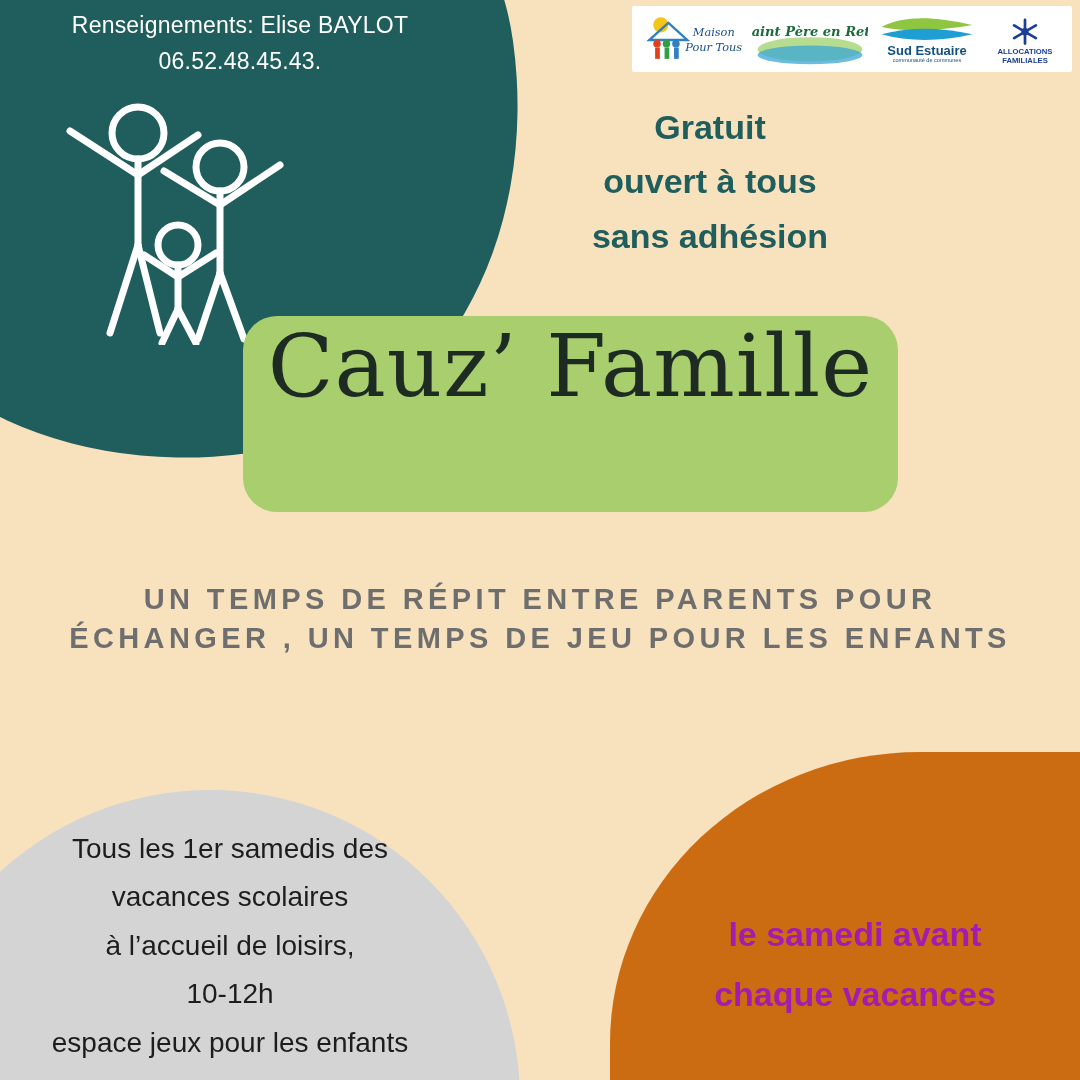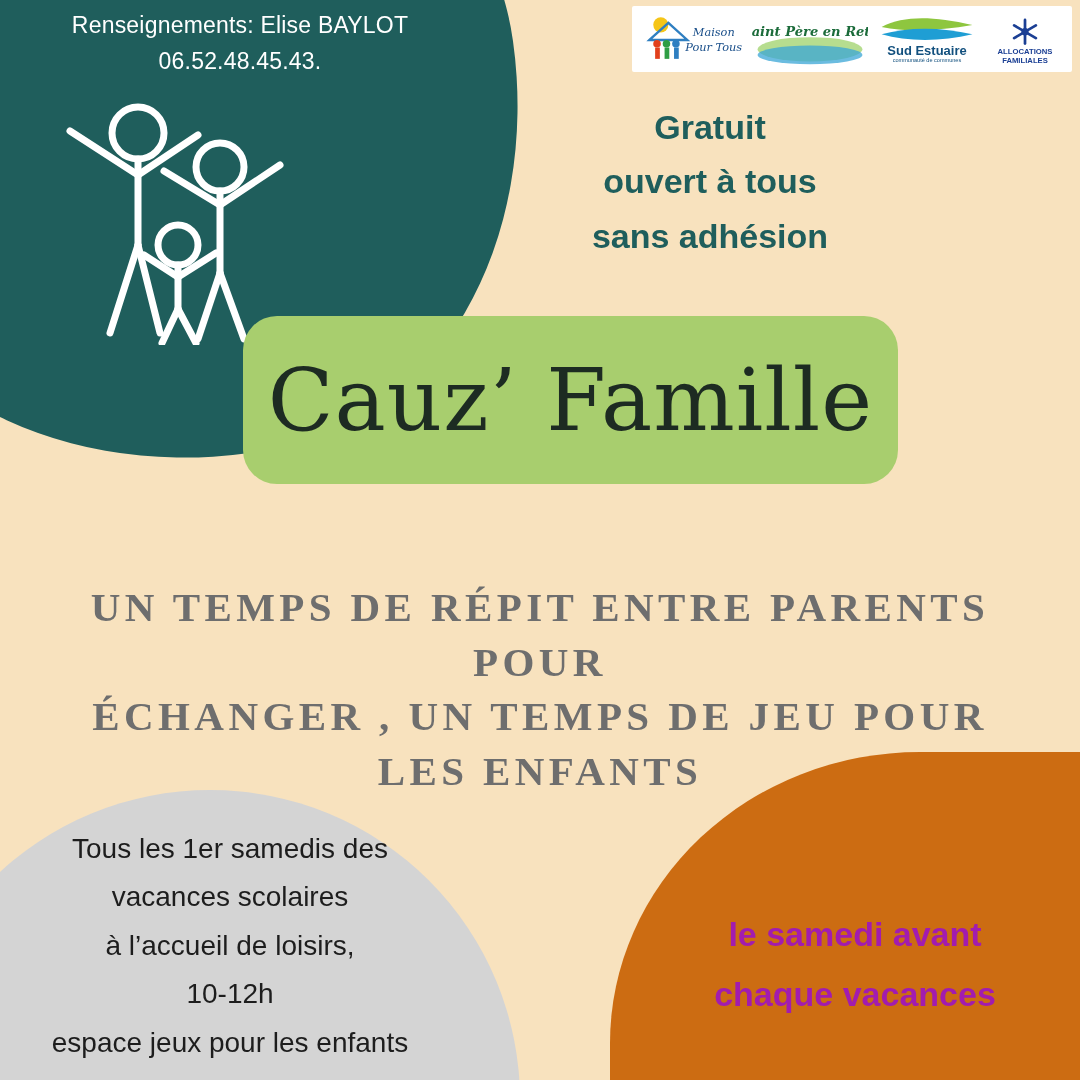--- a/index.html
+++ b/index.html
@@ -96,48 +96,46 @@
     font-weight: 700;
     line-height: 1.6;
   }
 
   
   .title-pill {
     position: absolute;
     left: 243px;
     top: 316px;
     width: 655px;
-    height: 168px;
+    height: 196px;
     background: #a8ce6e;
     border-radius: 34px;
     display: flex;
-    align-items: center;
     justify-content: center;
   }
   .title-pill .title-text {
     font-family: "DejaVu Serif", serif;
     font-size: 86px;
     color: #1d2b22;
     letter-spacing: 1px;
     white-space: nowrap;
   }
 
   
   .tagline {
     position: absolute;
     left: 40px;
     top: 580px;
     width: 1000px;
     text-align: center;
     color: #6e6e6e;
-    font-size: 41px;
+    font-size: 29px;
     font-weight: 700;
     letter-spacing: 4.4px;
     line-height: 1.33;
-    font-family: Liberation Serif, serif;
   }
 
   
   .grey-circle {
     position: absolute;
     left: -100px;
     top: 790px;
     width: 620px;
     height: 620px;
     background: #d4d4d4;

